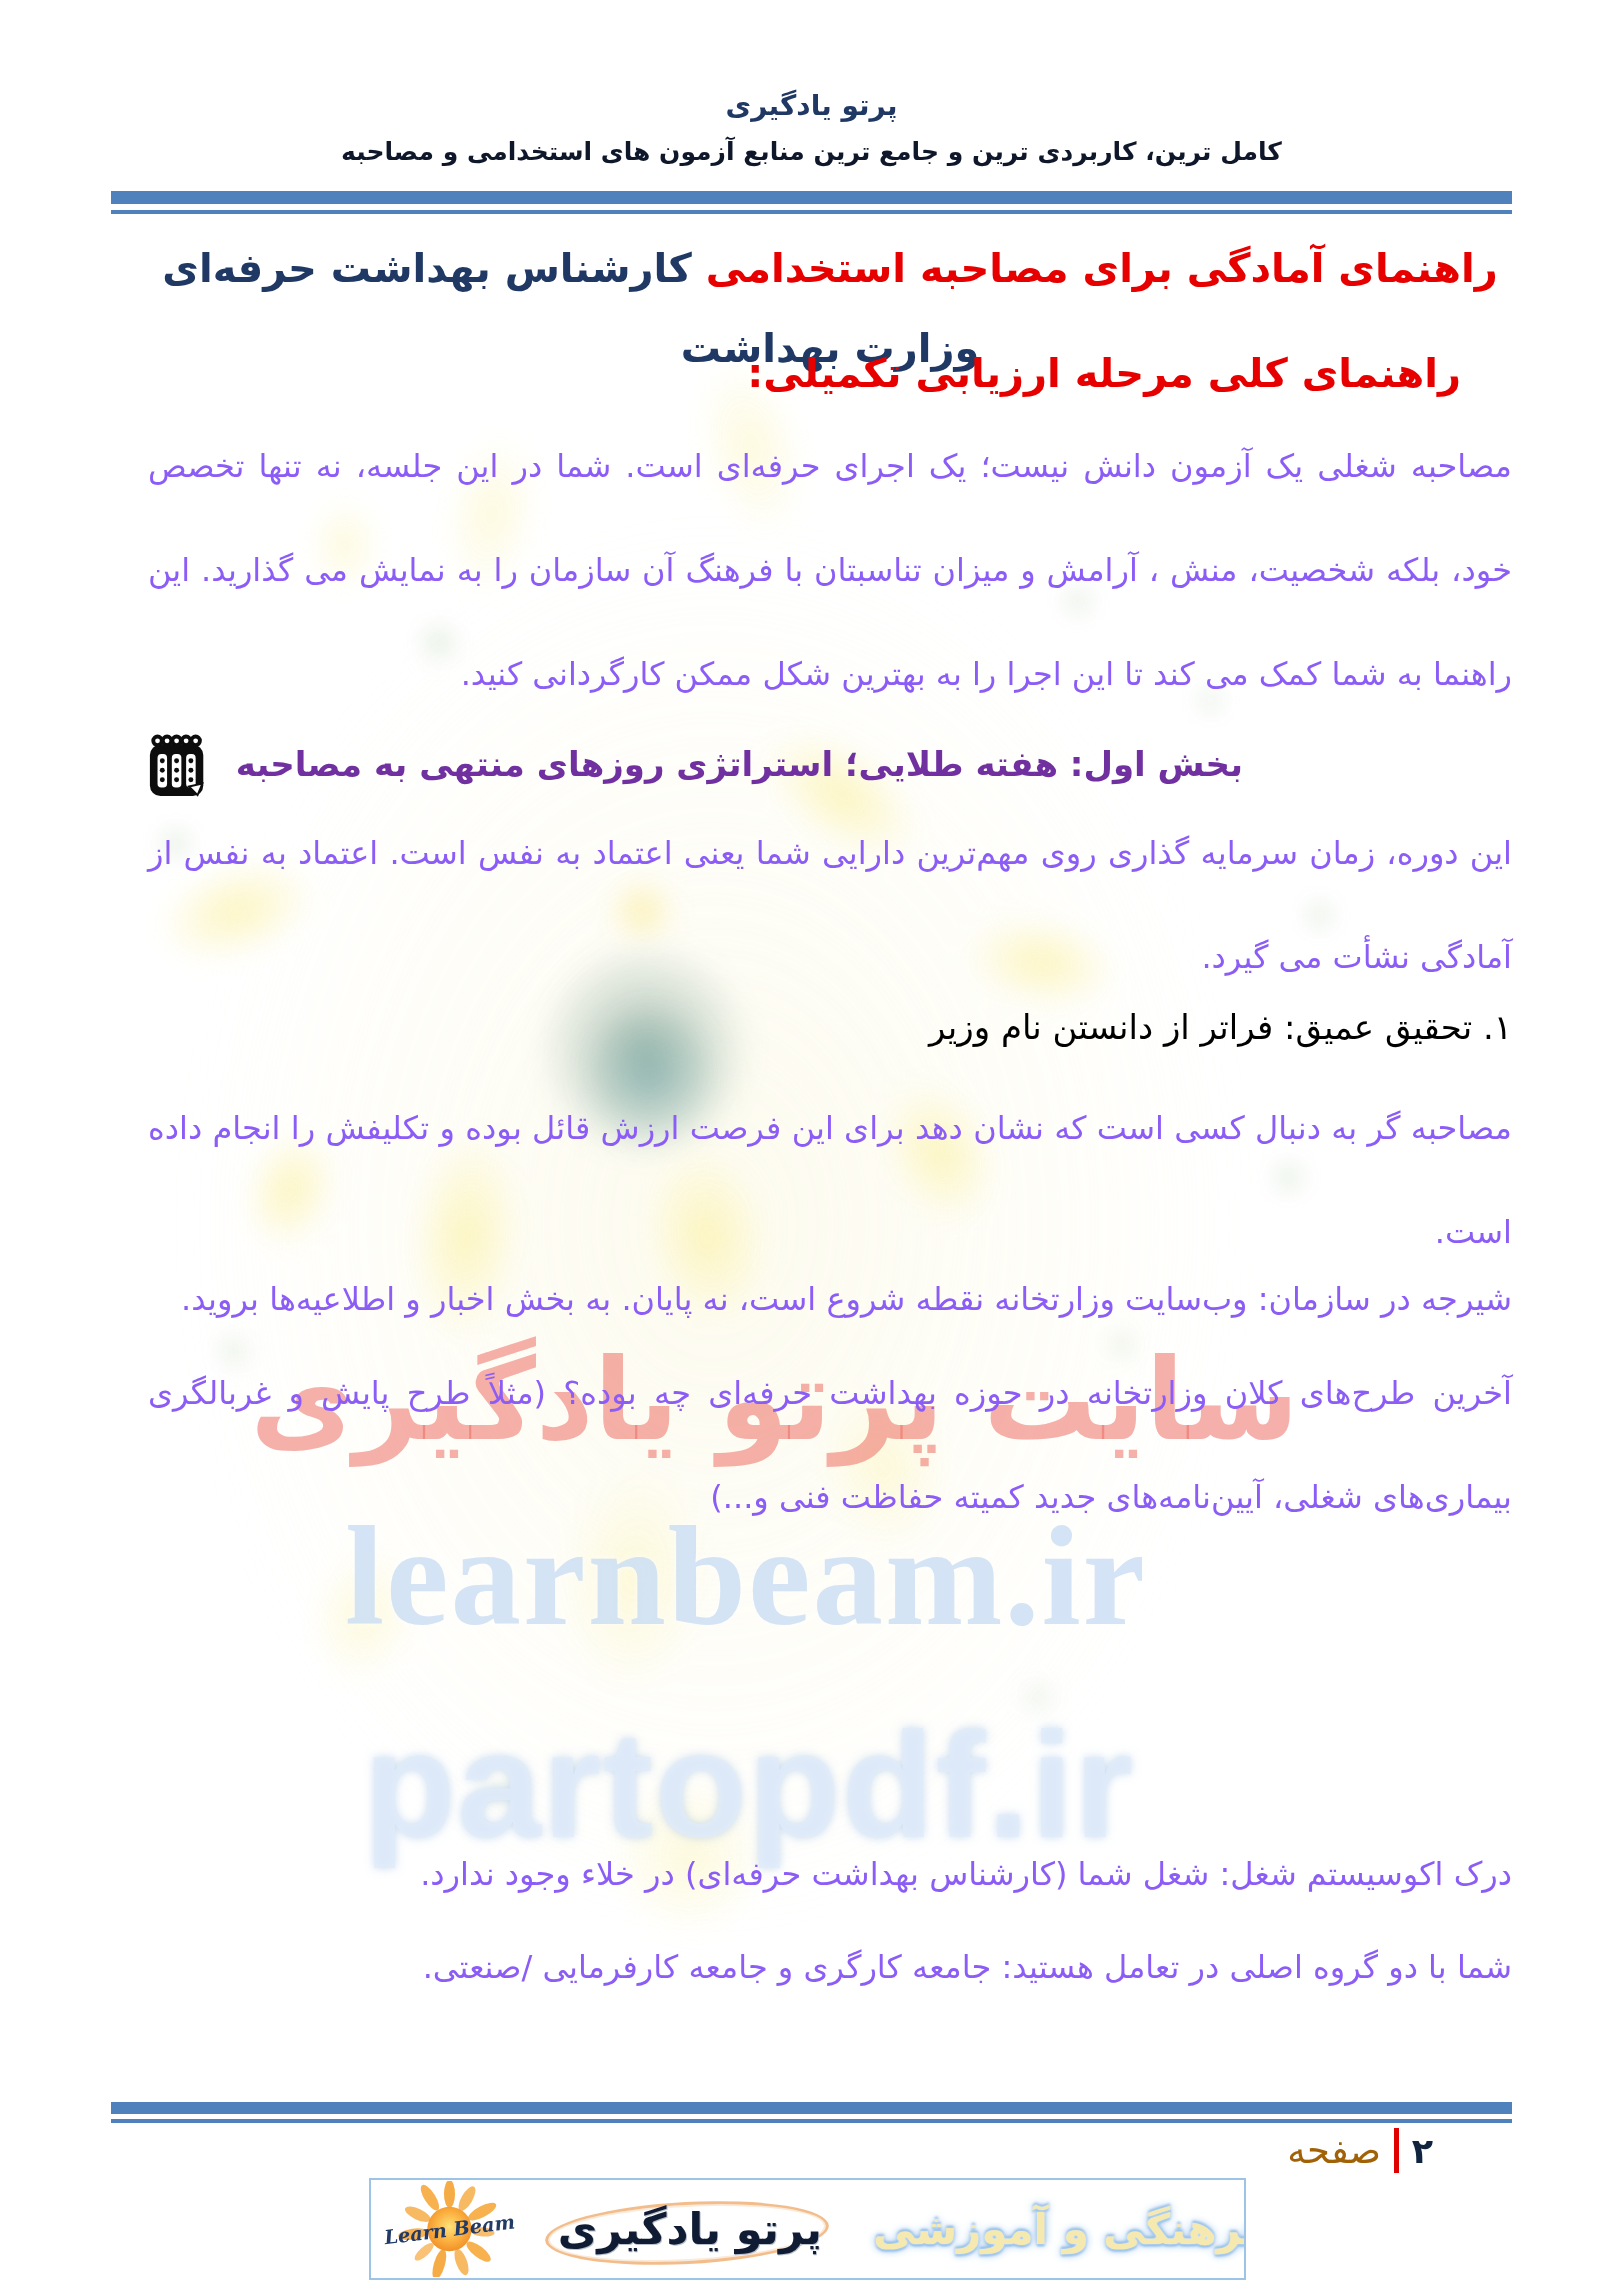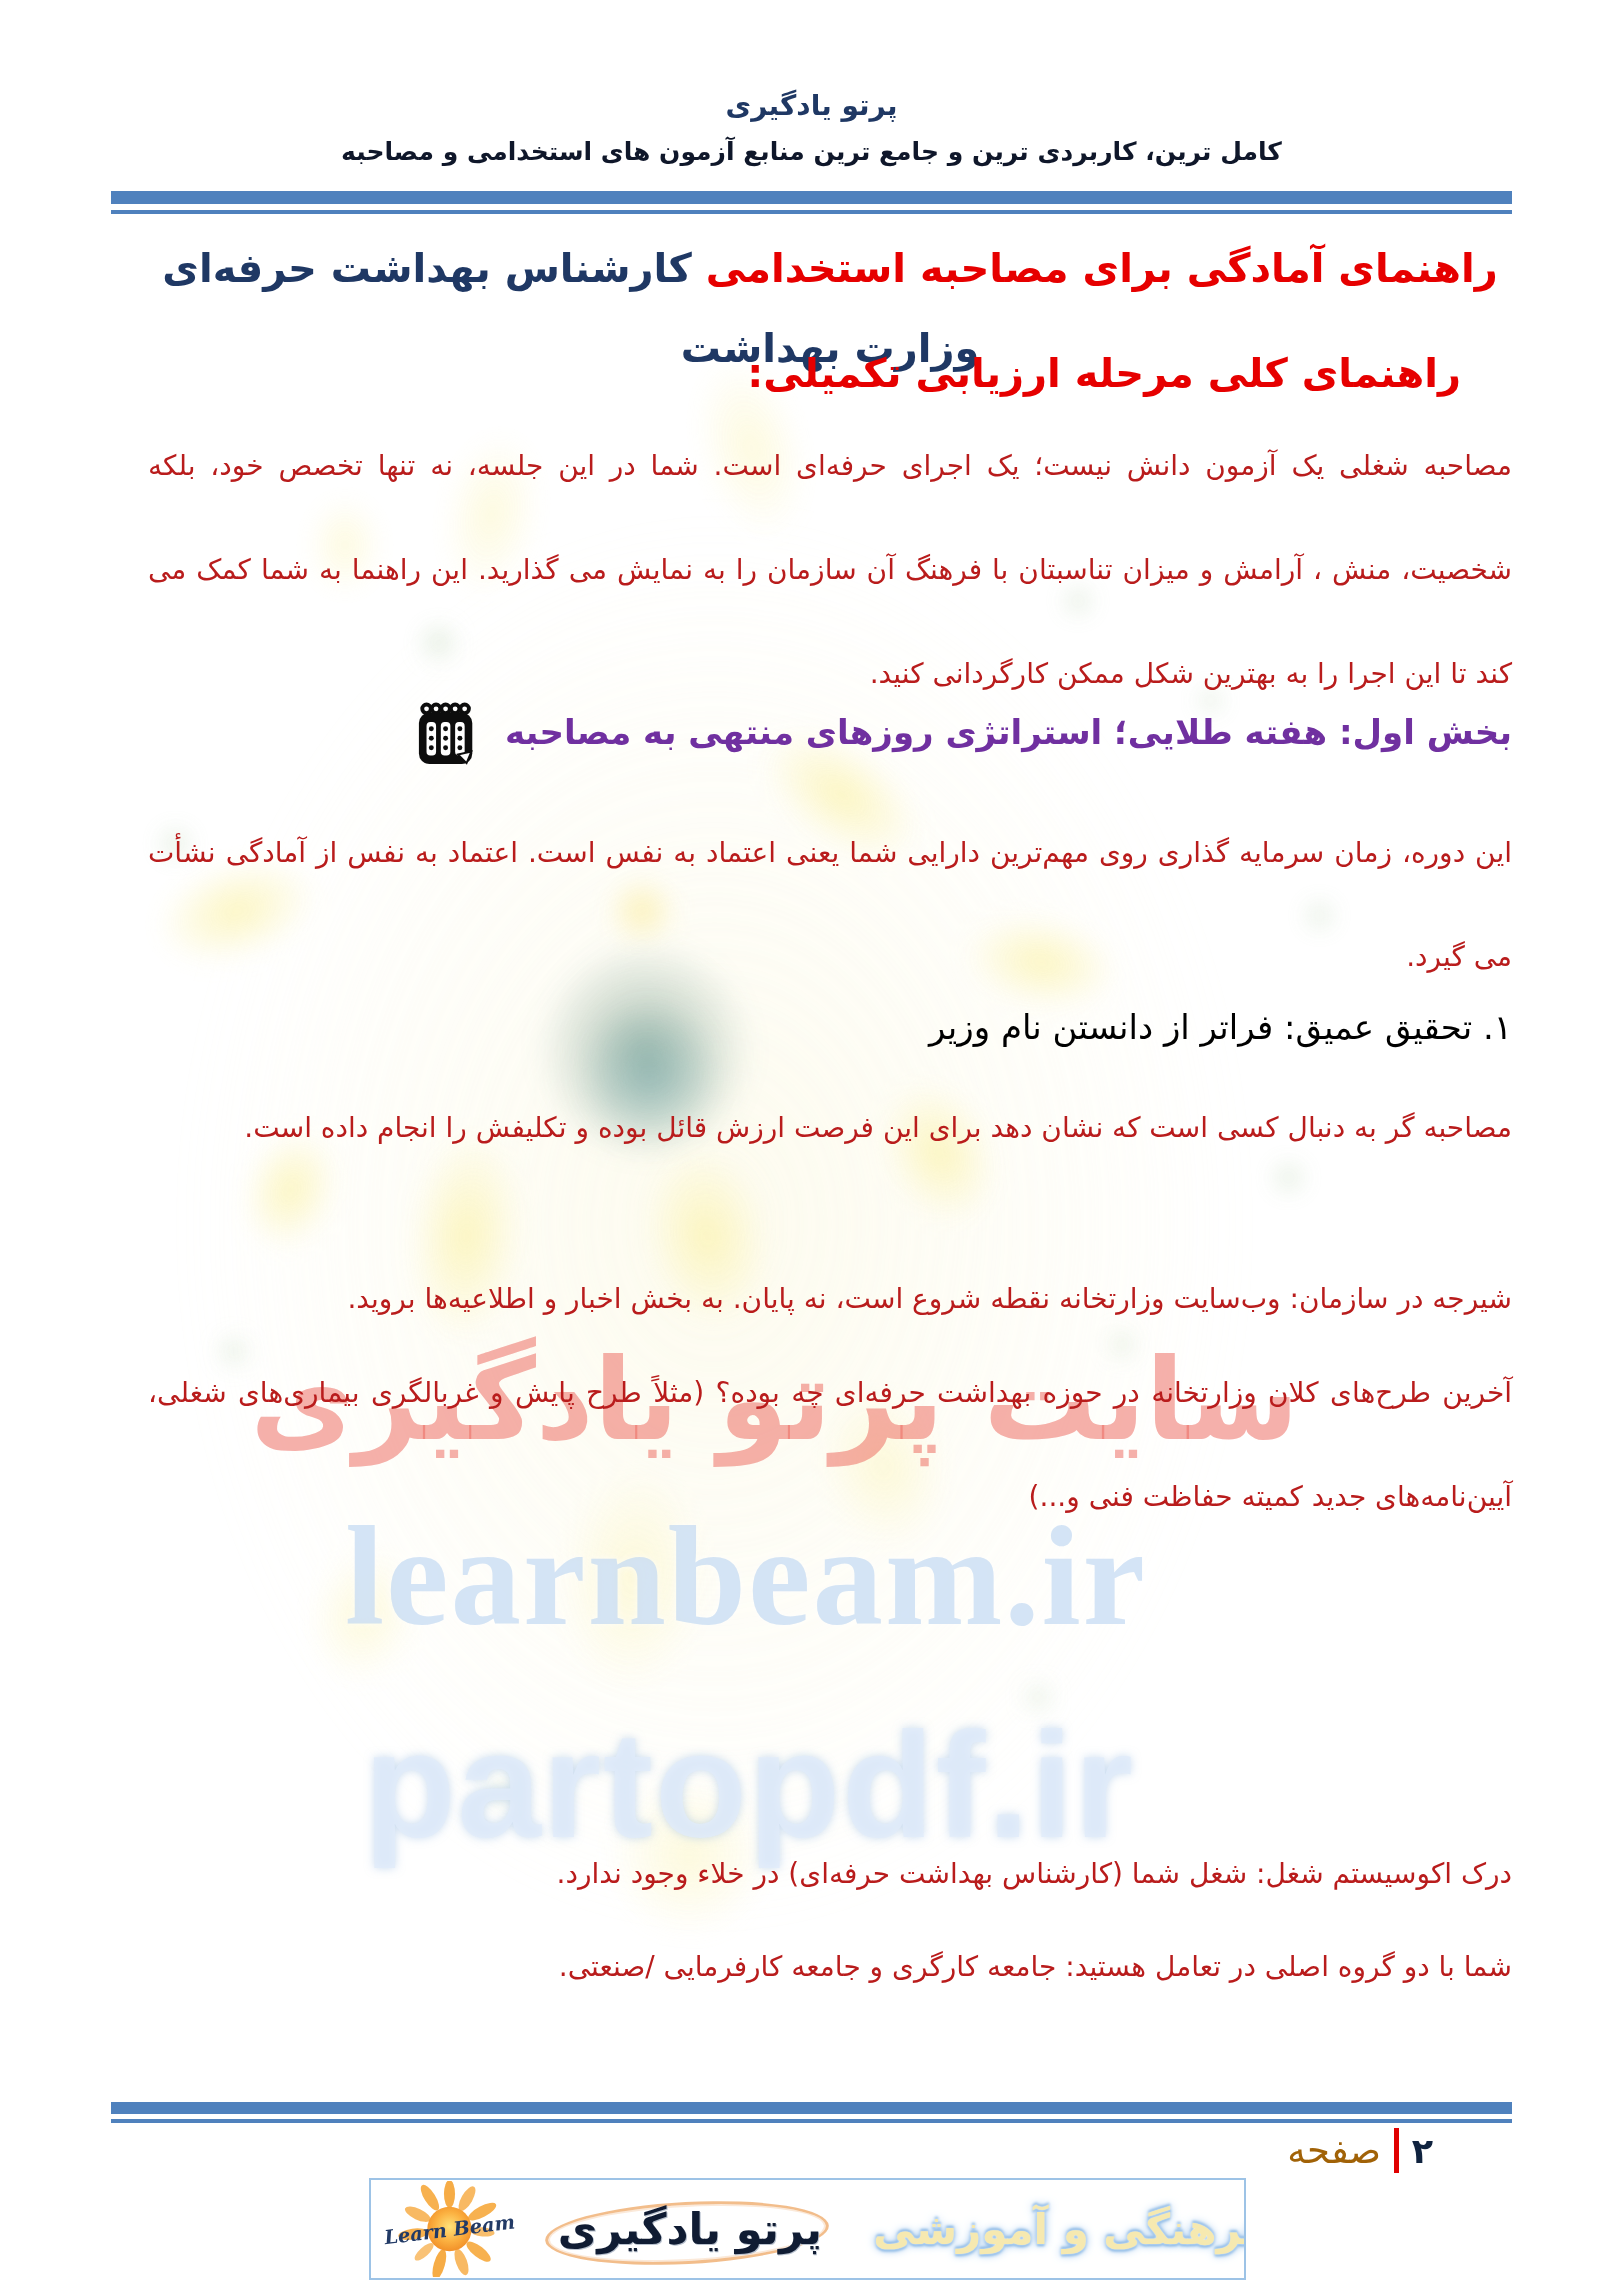--- a/index.html
+++ b/index.html
@@ -37,22 +37,22 @@
   .bar-th{height:13px;}  .bar-tn{height:3.7px;}
 
   .title1{position:absolute;left:148px;top:228px;width:1364px;direction:rtl;text-align:center;
           font-size:40px;font-weight:bold;line-height:80px;}
   .title1 .red{color:#E60000;}
   .title1 .navy{color:#1F3864;}
   .title2{position:absolute;left:148px;top:336px;width:1364px;direction:rtl;text-align:right;
           padding-right:51px;box-sizing:border-box;font-size:40px;font-weight:bold;color:#E60000;line-height:74px;}
 
   .par{position:absolute;left:148px;width:1364px;direction:rtl;text-align:justify;
-       font-size:28px;line-height:104px;color:#b91c1c;}
-  .h-purple{position:absolute;left:148px;top:690px;width:1364px;direction:rtl;text-align:right;
+       font-size:32px;line-height:104px;color:#8b5cf6;}
+  .h-purple{position:absolute;left:148px;top:722px;width:1364px;direction:rtl;text-align:left;
             font-size:34px;font-weight:bold;color:#7030A0;line-height:85px;}
   .h-purple svg{vertical-align:middle;margin-right:15px;}
   .h-darkred{position:absolute;left:148px;top:985px;width:1364px;direction:rtl;text-align:right;
              font-size:34px;font-weight:normal;color:#000000;line-height:85px;}
 
   
   .pagenum{position:absolute;top:2128px;right:190px;display:flex;direction:rtl;align-items:center;gap:13px;}
   .pagenum .num{font-size:35px;font-weight:bold;color:#10233f;}
   .pagenum .rbar{width:4.6px;height:45px;background:#E00000;}
   .pagenum .lbl{font-size:37px;color:#a16207;}

